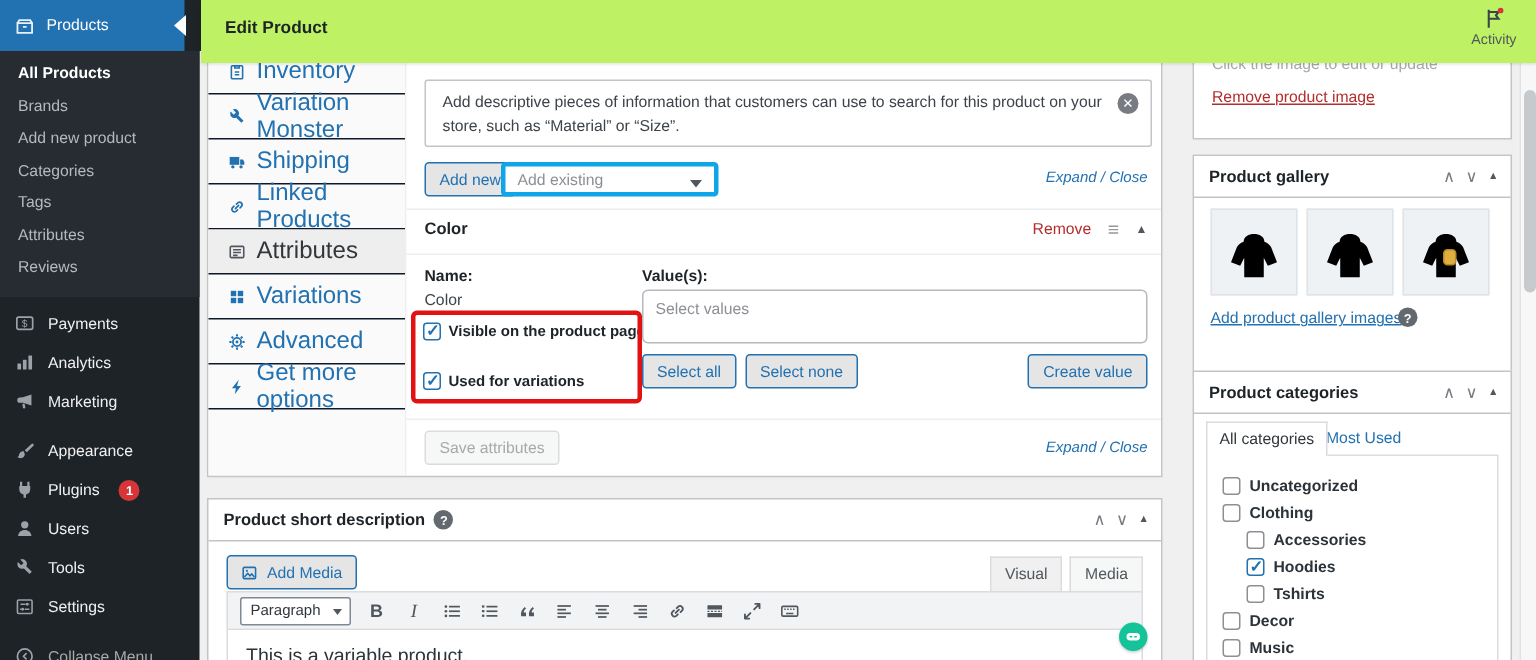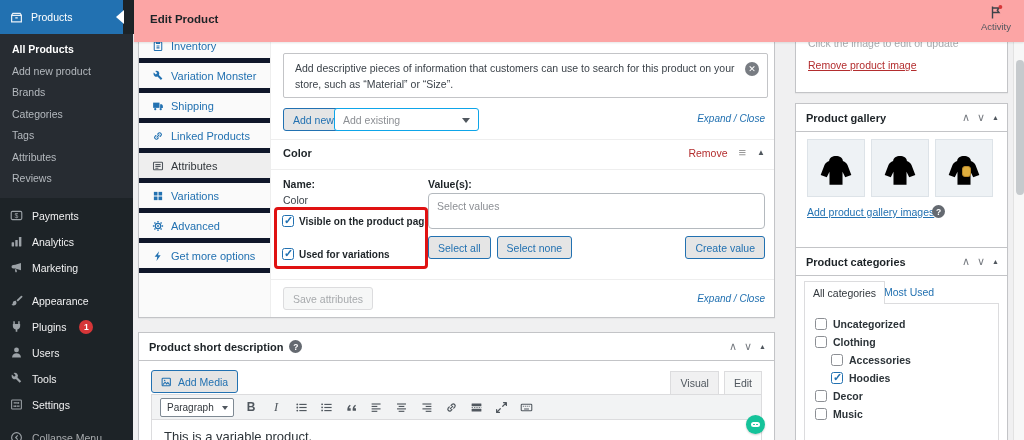--- a/index.html
+++ b/index.html
@@ -16,49 +16,49 @@
   .sb-sub-item.current { color:#fff; font-weight:700; }
   .sb-item { height:26px; display:flex; align-items:center; gap:9px; padding-left:10px; color:#f0f0f1; cursor:pointer; }
   .sb-item .sbicon { color:#9ca2a7; display:flex; }
   .sb-gap { height:7px; }
   .sb-item.dim { color:#a7aaad; }
   .badge { background:#d63638; color:#fff; border-radius:50%; min-width:14px; height:14px; font-size:8.5px; display:inline-flex; align-items:center; justify-content:center; margin-left:4px; font-weight:700; }
   .notch { position:absolute; left:123px; top:0; width:12px; height:34px; background:#1d2327; z-index:15; }
   .menu-arrow { position:absolute; left:116px; top:10px; width:0; height:0; border-top:7px solid transparent; border-bottom:7px solid transparent; border-right:8px solid #ffffff; z-index:16; }
 
   
-  .header { position:absolute; left:134px; right:0; top:0; height:42px; background:#fca5a5; z-index:20; box-shadow:0 1px 2px rgba(0,0,0,.1); }
+  .header { position:absolute; left:134px; right:0; top:0; height:42px; background:#bef264; z-index:20; box-shadow:0 1px 2px rgba(0,0,0,.1); }
   .header-title { position:absolute; left:16px; top:13px; font-size:11.5px; font-weight:700; color:#1d2327; }
   .activity { position:absolute; right:13px; top:4px; display:flex; flex-direction:column; align-items:center; cursor:pointer; }
   .activity .alabel { font-size:9.5px; color:#50575e; margin-top:1px; }
 
   
   .panel { position:absolute; background:#fff; border:1px solid #c3c4c7; box-shadow:0 1px 1px rgba(0,0,0,.04); }
   .phead { height:28px; border-bottom:1px solid #c3c4c7; display:flex; align-items:center; padding:0 8px 0 10px; }
   .ptitle { font-size:11px; font-weight:700; color:#1d2327; }
   .picons { margin-left:auto; display:flex; align-items:center; gap:7px; color:#787c82; }
   .picons .chev { font-size:11px; cursor:pointer; }
   .picons .tri { font-size:7px; color:#50575e; cursor:pointer; }
   .qmark { width:13px; height:13px; border-radius:50%; background:#646970; color:#fff; font-size:8.5px; font-weight:700; display:inline-flex; align-items:center; justify-content:center; }
   .btn { display:inline-flex; align-items:center; justify-content:center; gap:5px; background:#e5e5e5; border:1px solid #2271b1; color:#2271b1; border-radius:3px; font-size:10.5px; padding:0 9px; height:23px; cursor:pointer; white-space:nowrap; }
   .btn.disabled { border-color:#dcdcde; color:#a7aaad; background:#f6f7f7; cursor:default; }
   .expand { position:absolute; font-size:10px; font-style:italic; color:#2271b1; cursor:pointer; }
 
   
   .pd-panel { left:138px; top:28px; width:637px; height:290px; z-index:5; }
   .pd-tabs { position:absolute; left:0; top:0; bottom:0; width:132px; background:#fafafa; border-right:1px solid #eee; padding-top:4px; }
-  .pd-tab { height:30px; display:flex; align-items:center; gap:7px; padding-left:13px; color:#2271b1; border-bottom:5px solid #0f172a; cursor:pointer; font-size:11px; }
+  .pd-tab { height:30px; display:flex; align-items:center; gap:7px; padding-left:13px; color:#2271b1; border-bottom:1px solid #0f172a; cursor:pointer; font-size:16px; }
   .pd-tab .ticon { display:flex; color:#2271b1; }
   .pd-tab.active { background:#eee; color:#32373c; }
   .pd-tab.active .ticon { color:#50575e; }
   .pd-main { position:absolute; left:132px; right:0; top:0; bottom:0; background:#fff; }
   .notice { position:absolute; left:12px; top:24px; width:485px; height:45px; border:1px solid #c3c4c7; border-radius:2px; padding:6px 30px 6px 11px; line-height:16px; color:#3c434a; }
   .dismiss { position:absolute; right:8px; top:8px; width:14px; height:14px; border-radius:50%; background:#787c82; color:#fff; font-size:9px; display:flex; align-items:center; justify-content:center; cursor:pointer; }
   .addnew-btn { position:absolute; left:12px; top:79px; }
-  .add-select { position:absolute; left:63px; top:79px; width:145px; height:23px; background:#fff; border:1px solid #0ea5e9; border-radius:3px; color:#8c8f94; display:flex; align-items:center; padding:0 22px 0 8px; cursor:pointer; }
+  .add-select { position:absolute; left:63px; top:79px; width:145px; height:23px; background:#fff; border:3px solid #0ea5e9; border-radius:3px; color:#8c8f94; display:flex; align-items:center; padding:0 22px 0 8px; cursor:pointer; }
   .add-select::after { content:''; position:absolute; right:8px; top:9px; border-left:4px solid transparent; border-right:4px solid transparent; border-top:5px solid #50575e; }
   .hr { position:absolute; left:0; right:0; border-top:1px solid #eee; }
   .attr-title { position:absolute; left:12px; top:118px; font-size:11px; font-weight:700; color:#1d2327; }
   .attr-actions { position:absolute; right:9px; top:116px; display:flex; align-items:center; gap:11px; }
   .removelink { color:#b32d2e; font-size:10.5px; cursor:pointer; }
   .draghandle { color:#999; font-size:13px; cursor:grab; }
   .attr-toggle { color:#50575e; font-size:8px; cursor:pointer; }
   .name-label { position:absolute; left:12px; top:149px; font-weight:700; color:#1d2327; }
   .name-value { position:absolute; left:12px; top:165px; color:#3c434a; }
   .redbox { position:absolute; left:3px; top:178px; width:154px; height:62px; border:3px solid #e01212; border-radius:4px; z-index:6; }
@@ -139,22 +139,22 @@
       <span class="sbicon">
         <svg width="13" height="13" viewBox="0 0 16 16" fill="none" stroke="currentColor" stroke-width="1.5">
             <path d="M2 5.5h12v8H2z"></path>
             <path d="M2 5.5L3.5 3h9L14 5.5M6.5 8.5h3"></path>
           </svg>
       </span>
       <span>Products</span>
     </div>
     <div class="sb-sub">
       <div class="sb-sub-item current">All Products</div>
+      <div class="sb-sub-item">Brands</div>
       <div class="sb-sub-item">Add new product</div>
-      <div class="sb-sub-item">Brands</div>
       <div class="sb-sub-item">Categories</div>
       <div class="sb-sub-item">Tags</div>
       <div class="sb-sub-item">Attributes</div>
       <div class="sb-sub-item">Reviews</div>
     </div>
     <div style="height:5px"></div>
     <div class="sb-item">
       <span class="sbicon">
           <svg width="13" height="13" viewBox="0 0 16 16">
             <rect x="1.5" y="3" width="13" height="10" rx="1.5" fill="none" stroke="currentColor" stroke-width="1.4"></rect>
@@ -401,21 +401,21 @@
             <svg width="12" height="12" viewBox="0 0 16 16" fill="none" stroke="currentColor" stroke-width="1.4">
               <rect x="1.5" y="3" width="11" height="10" rx="1"></rect>
               <circle cx="4.8" cy="6" r="1" fill="currentColor" stroke="none"></circle>
               <path d="M2.5 11.5l3-3.2 2 2.2 1.6-1.7 2.4 2.7"></path>
             </svg>
           </span>
         <span>Add Media</span>
       </button>
       <div class="ed-tabs">
         <div class="ed-tab visual">Visual</div>
-        <div class="ed-tab code">Edit</div>
+        <div class="ed-tab code">Media</div>
       </div>
       <div class="toolbar">
         <div class="para-select">
             <span>Paragraph</span>
           </div>
         <span class="tbtn b">B</span>
         <span class="tbtn i">I</span>
         <span class="tbtn">
             <svg width="13" height="13" viewBox="0 0 16 16" fill="currentColor">
               <circle cx="2.8" cy="4.2" r="1.1"></circle>
@@ -555,20 +555,24 @@
         <span class="cblabel">Clothing</span>
       </div>
       <div class="cat-item ind">
         <span class="cb"></span>
         <span class="cblabel">Accessories</span>
       </div>
       <div class="cat-item ind">
         <span class="cb checked"></span>
         <span class="cblabel">Hoodies</span>
       </div>
+      <div class="cat-item ind">
+        <span class="cb"></span>
+        <span class="cblabel">Tshirts</span>
+      </div>
       <div class="cat-item">
         <span class="cb"></span>
         <span class="cblabel">Decor</span>
       </div>
       <div class="cat-item">
         <span class="cb"></span>
         <span class="cblabel">Music</span>
       </div>
     </div>
   </div>

